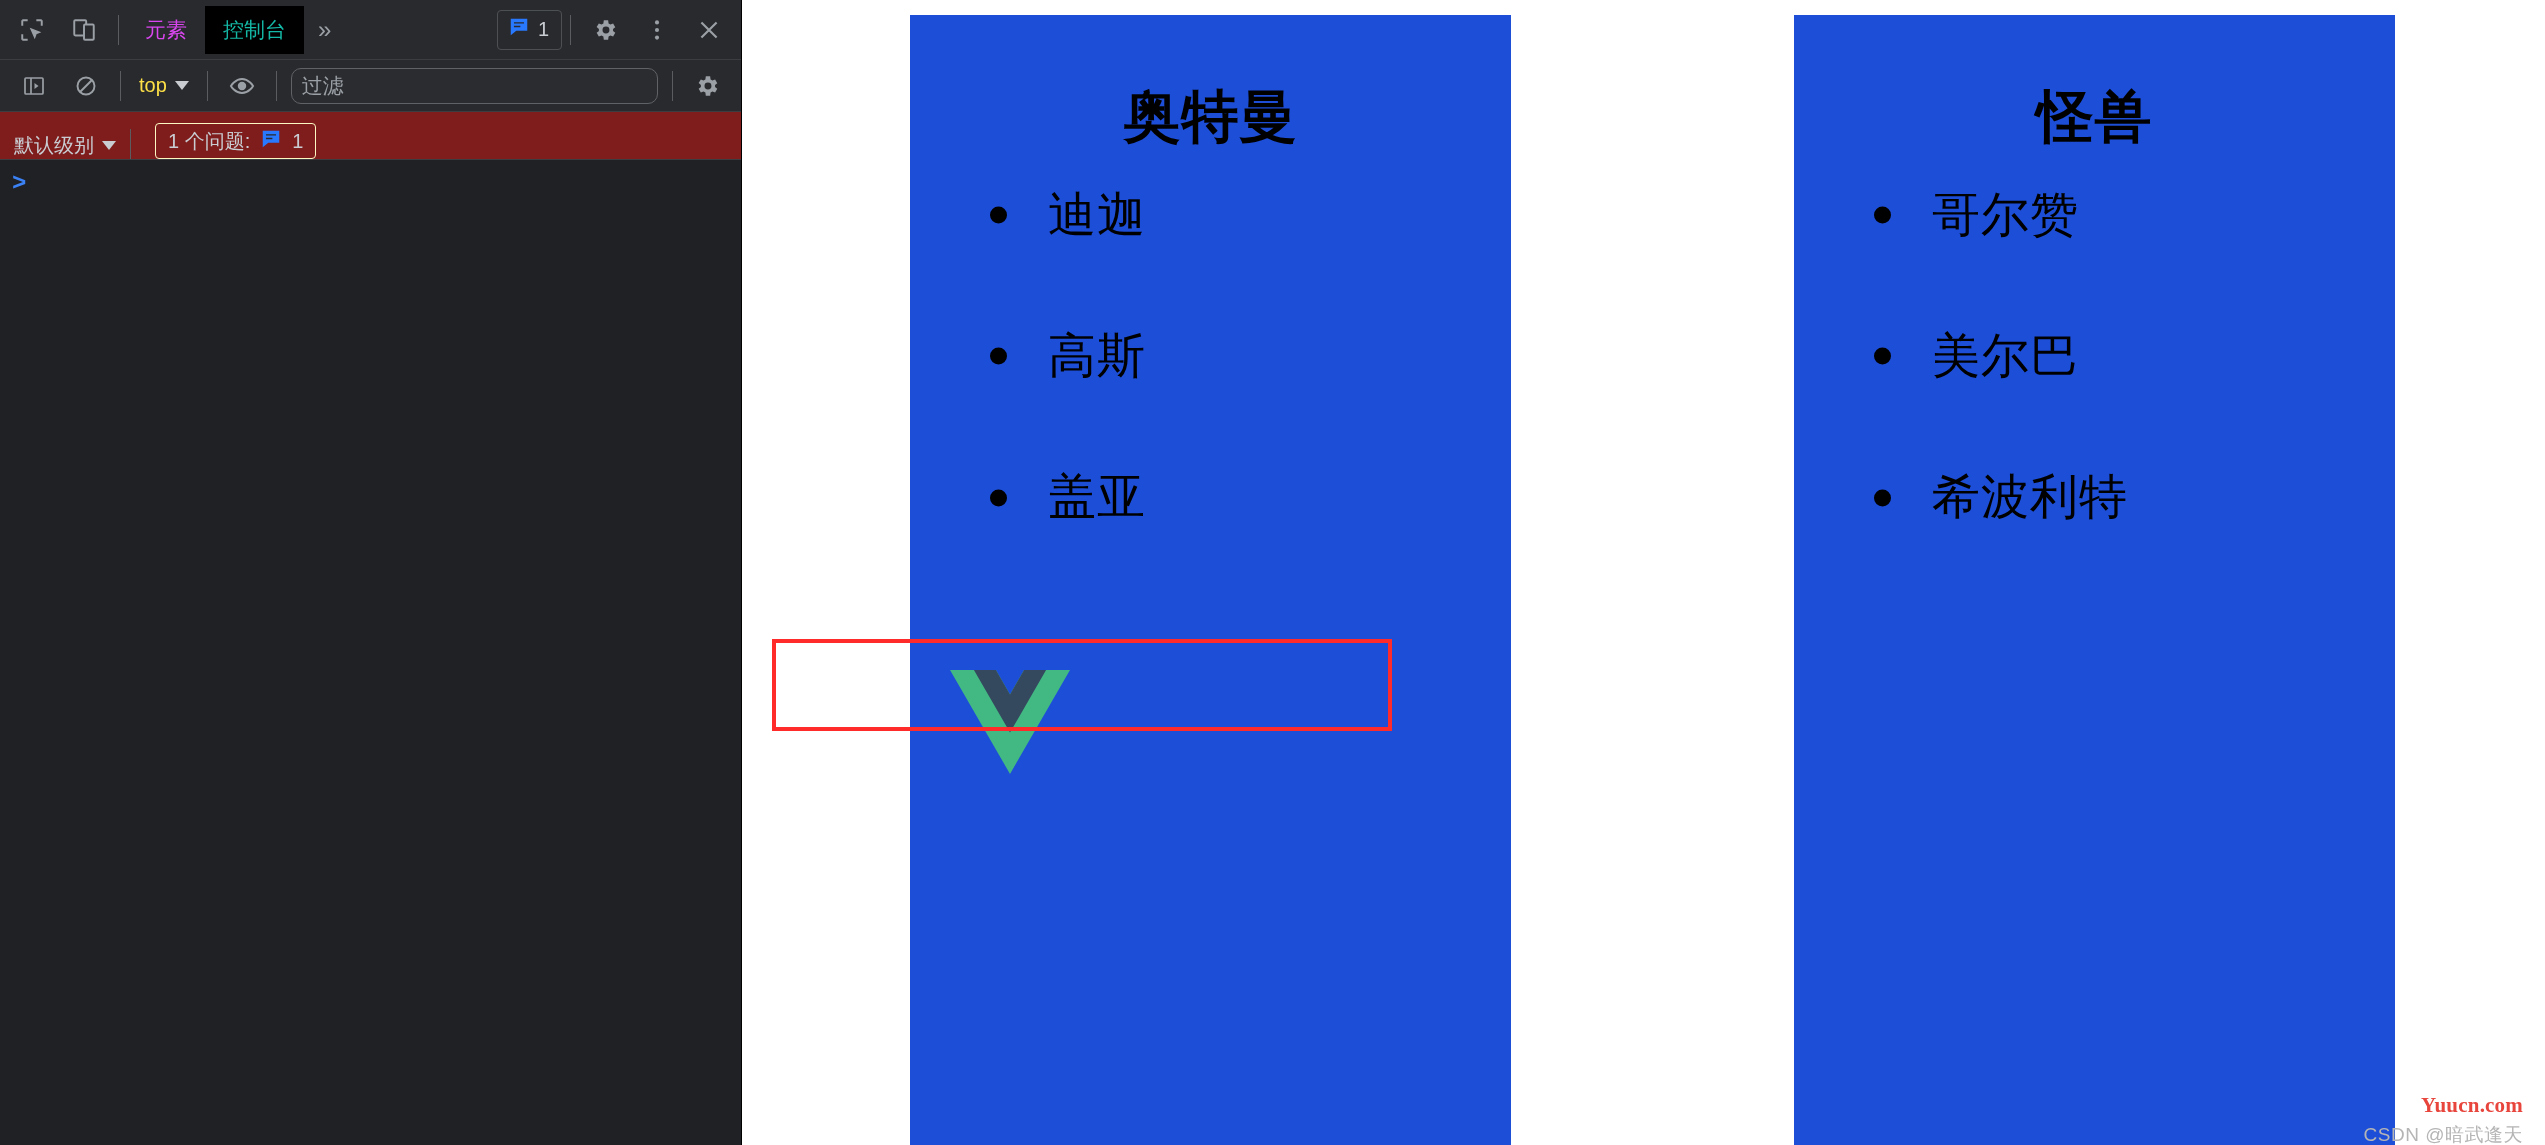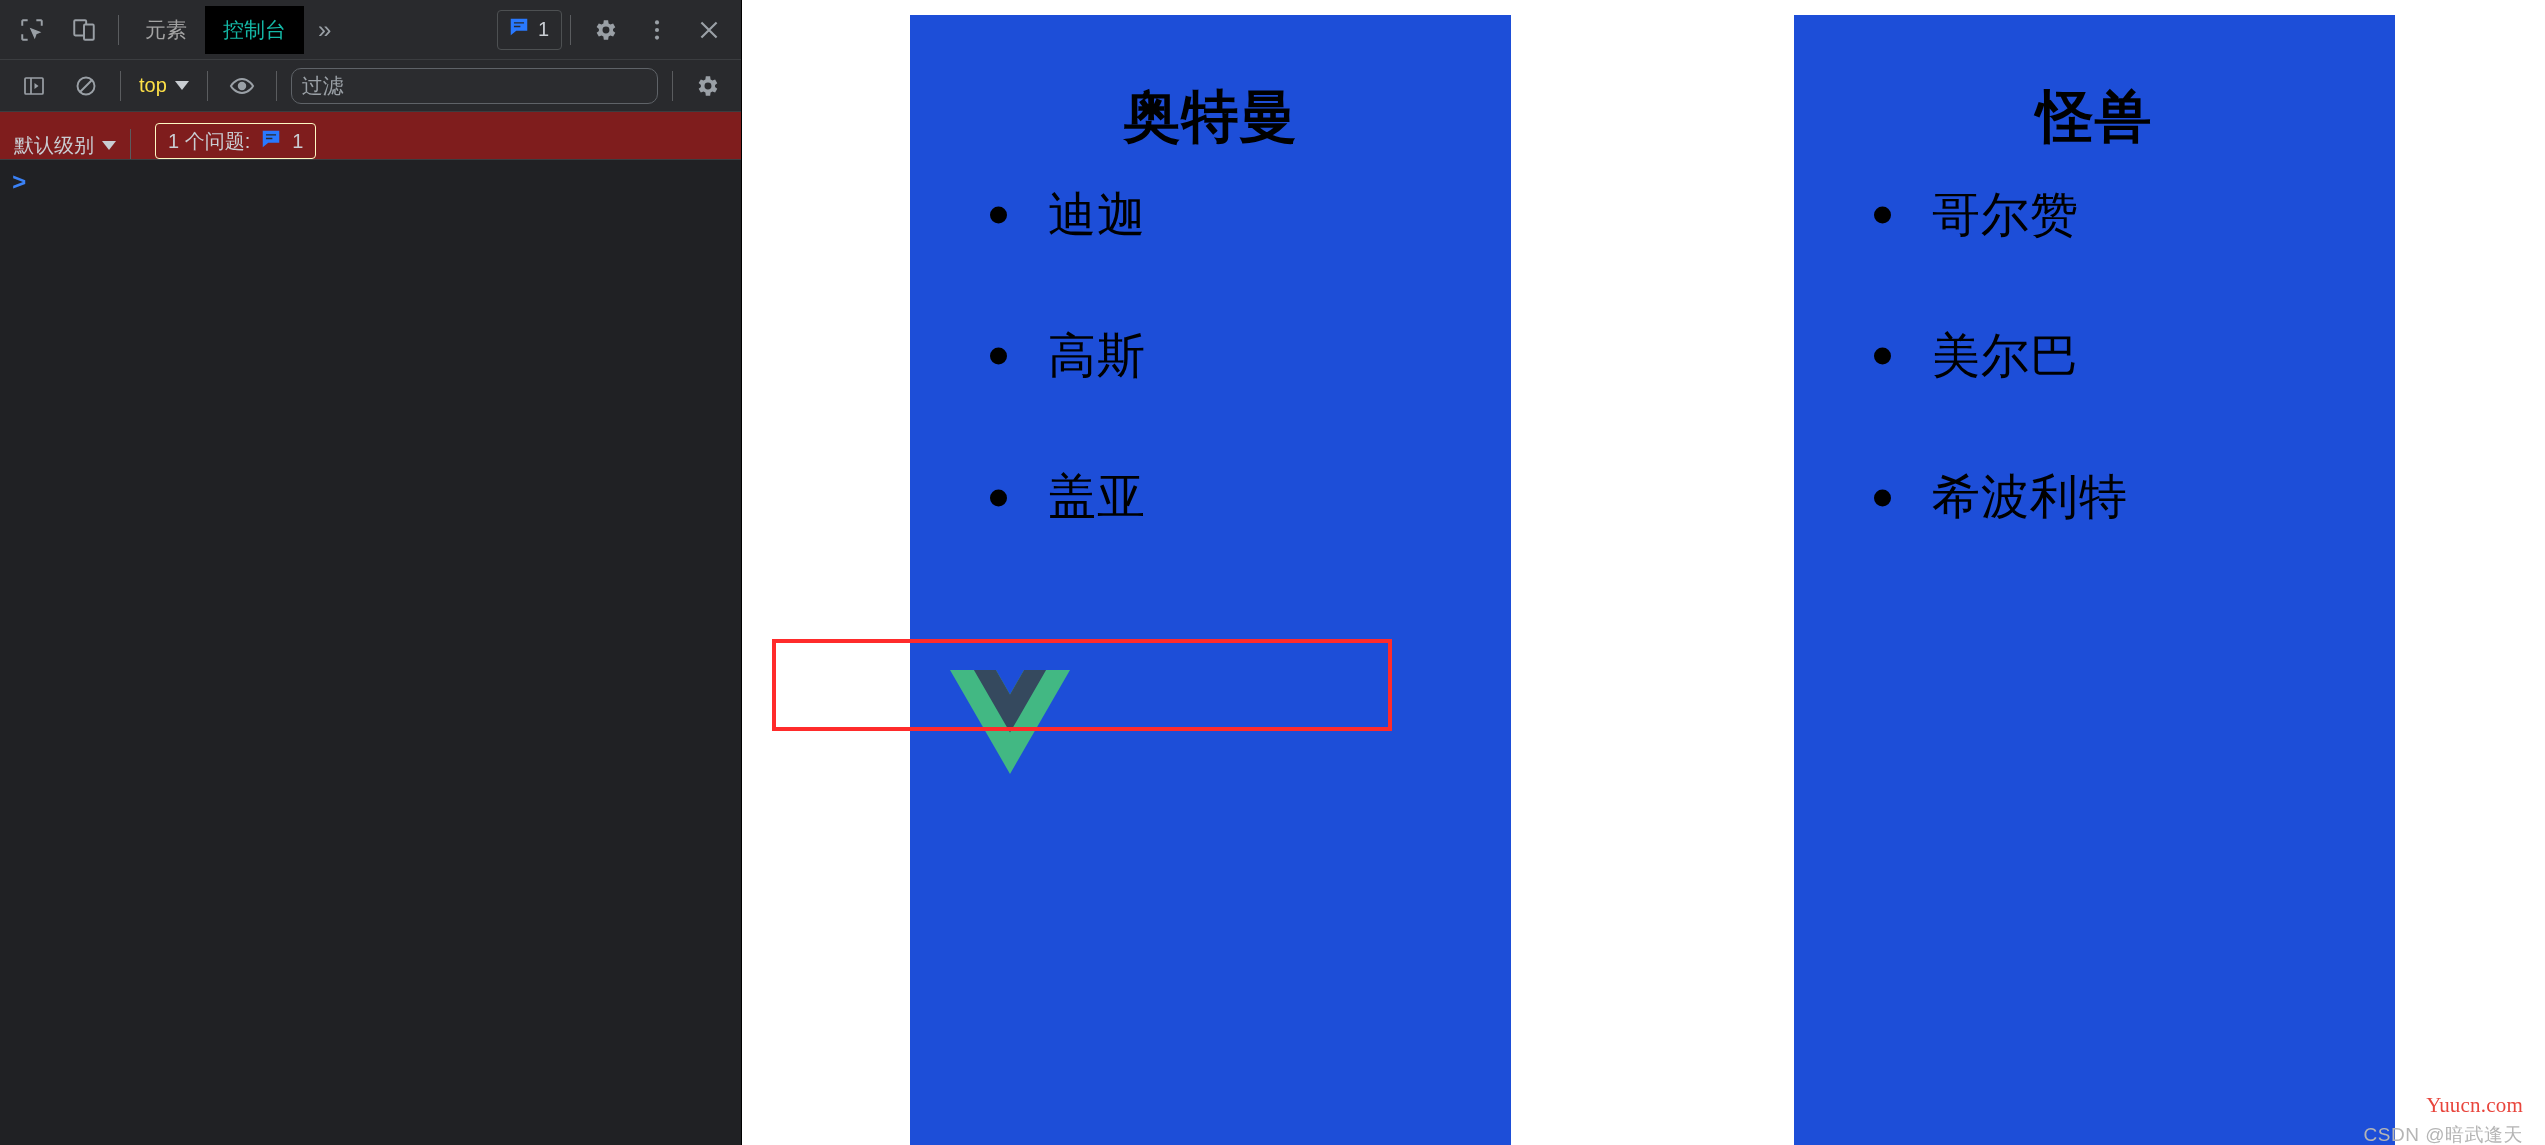--- a/index.html
+++ b/index.html
@@ -110,21 +110,21 @@
     width: 52px; height: 48px;
     display: flex; align-items: center; justify-content: center;
     color: #9aa0a6;
   }
   .dt-icon-btn svg { display:block; }
   .dt-sep { width:1px; height:30px; background:#5a5c5f; margin:0 8px; flex:0 0 auto; }
   .dt-tab {
     padding: 0 18px;
     height: 48px;
     display: flex; align-items: center;
-    color: #a3a3a3;
+    color: #d946ef;
     font-size: 21px;
     white-space: nowrap;
   }
   .dt-tab.active {
     background: #000000;
     color: #14b8a6;
   }
   .dt-more {
     padding: 0 14px; height: 48px; display:flex; align-items:center;
     color:#9aa0a6; font-size: 24px;
@@ -211,21 +211,21 @@
   .msg-icon { display:inline-block; }
 
   
   .wm-yuucn {
     position: absolute;
     right: 22px;
     top: 1093px;
     color: #E8453C;
     font-size: 21px;
     font-family: "Liberation Serif", serif;
-    font-weight: normal;
+    font-weight: bold;
     letter-spacing: 0.2px;
   }
   .wm-csdn {
     position: absolute;
     right: 22px;
     top: 1122px;
     color: #b5b5b5;
     font-size: 19px;
     letter-spacing: 0.5px;
   }

